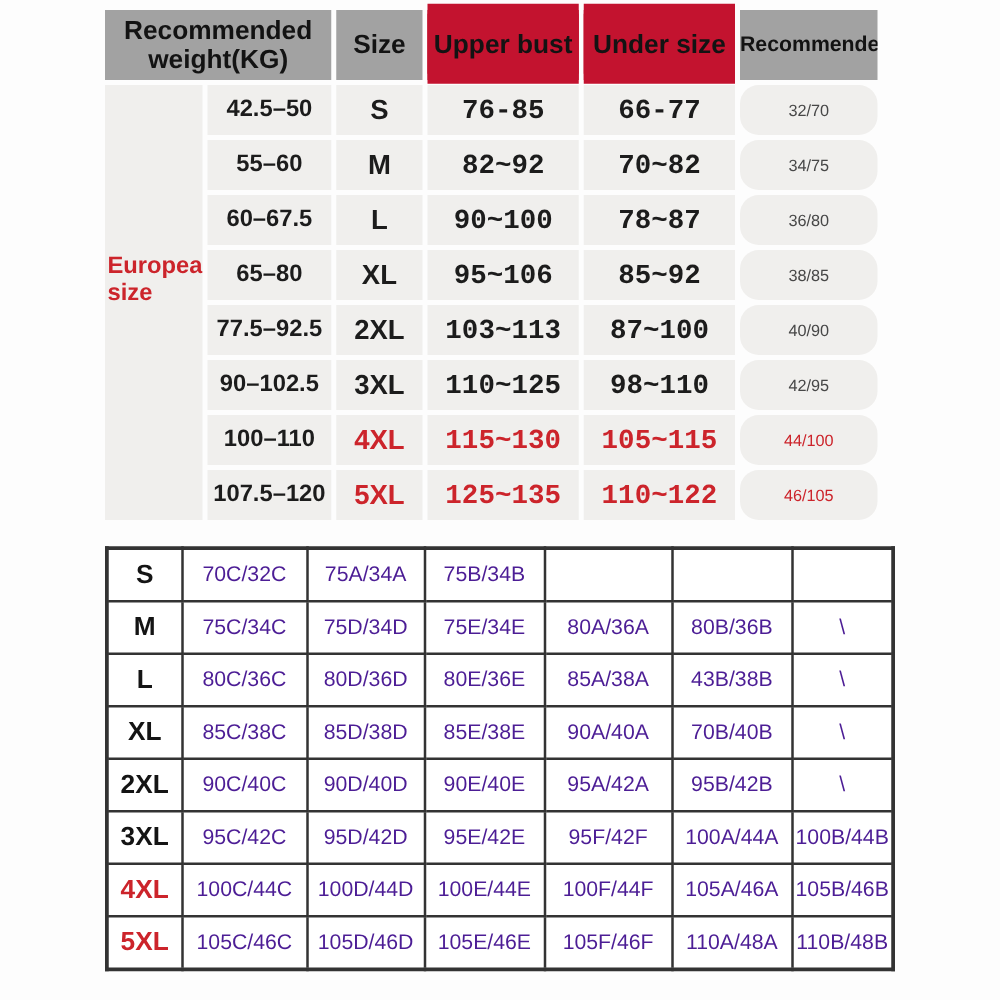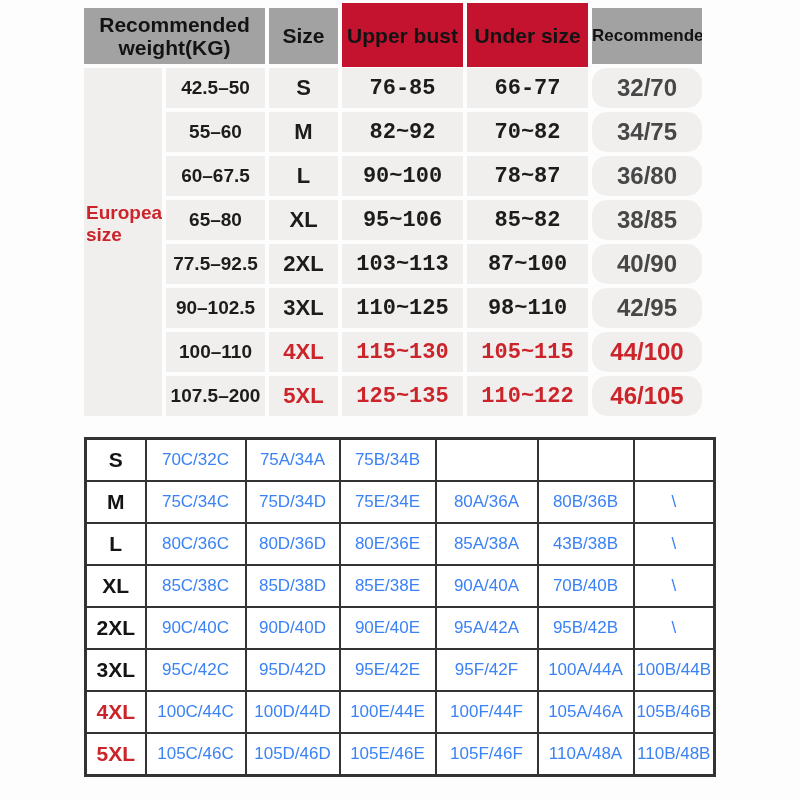--- a/index.html
+++ b/index.html
@@ -63,21 +63,21 @@
     color: var(--red-text, #d9252b);
     font-weight: bold;
     font-size: 19px;
     line-height: 1.18;
     width: 84px;
   }
   table.size-table td.c0 { font-weight: bold; font-size: 19px; }
   table.size-table td.c1 { font-weight: bold; font-size: 22px; }
   table.size-table td.c2,
   table.size-table td.c3 { font-weight: bold; font-size: 22px; font-family: Liberation Mono, monospace; }
-  table.size-table td.c4 { font-weight: bold; font-size: 24px; color: var(--muted-text, #474747); border-radius: 15px; }
+  table.size-table td.c4 { font-weight: normal; font-size: 13px; color: var(--muted-text, #474747); border-radius: 15px; }
   table.size-table tr.hl td.c1,
   table.size-table tr.hl td.c2,
   table.size-table tr.hl td.c3,
   table.size-table tr.hl td.c4 { color: var(--red-text, #c5252e); }
 
   
   table.cup-table {
     position: absolute;
     left: 84px;
     top: 437px;
@@ -87,21 +87,21 @@
     background: #ffffff;
     border: 3px solid var(--border-dark, #333333);
   }
   table.cup-table td {
     border: 2px solid var(--border-dark, #333333);
     height: 40px;
     text-align: center;
     vertical-align: middle;
     padding: 0;
     font-size: 17px;
-    color: #3b82f6;
+    color: #4c1d95;
     overflow: hidden;
   }
   table.cup-table td.cup-size {
     font-weight: bold;
     font-size: 21px;
     color: #141414;
   }
   table.cup-table tr.hl td.cup-size { color: var(--red-text, #e1252b); }
 </style>
 </head>
@@ -149,21 +149,21 @@
           <td class="c0">60–67.5</td>
           <td class="c1">L</td>
           <td class="c2">90~100</td>
           <td class="c3">78~87</td>
           <td class="c4">36/80</td>
         </tr>
         <tr>
           <td class="c0">65–80</td>
           <td class="c1">XL</td>
           <td class="c2">95~106</td>
-          <td class="c3">85~82</td>
+          <td class="c3">85~92</td>
           <td class="c4">38/85</td>
         </tr>
         <tr>
           <td class="c0">77.5–92.5</td>
           <td class="c1">2XL</td>
           <td class="c2">103~113</td>
           <td class="c3">87~100</td>
           <td class="c4">40/90</td>
         </tr>
         <tr>
@@ -174,21 +174,21 @@
           <td class="c4">42/95</td>
         </tr>
         <tr class="hl">
           <td class="c0">100–110</td>
           <td class="c1">4XL</td>
           <td class="c2">115~130</td>
           <td class="c3">105~115</td>
           <td class="c4">44/100</td>
         </tr>
         <tr class="hl">
-          <td class="c0">107.5–200</td>
+          <td class="c0">107.5–120</td>
           <td class="c1">5XL</td>
           <td class="c2">125~135</td>
           <td class="c3">110~122</td>
           <td class="c4">46/105</td>
         </tr>
       </tbody>
   </table>
 
   <table class="cup-table">
     <colgroup>

